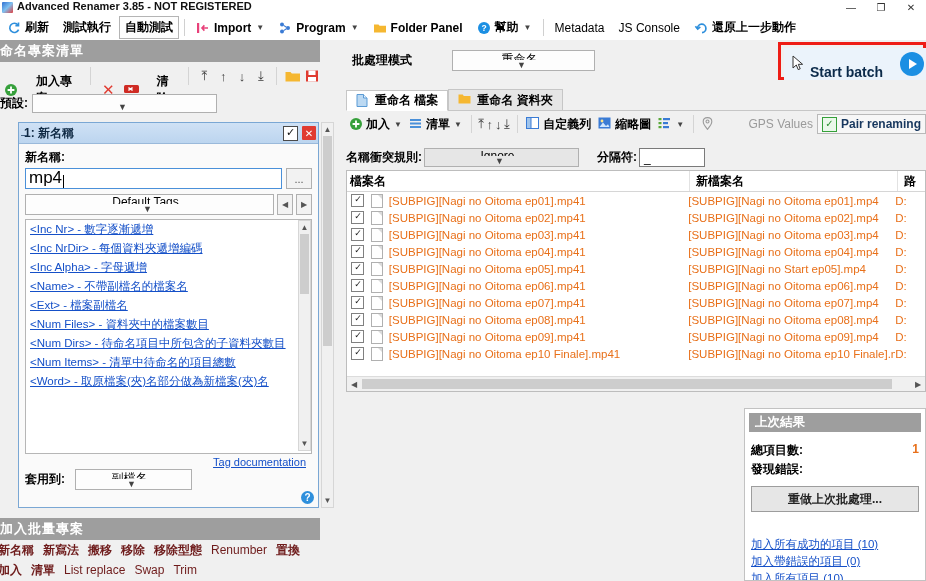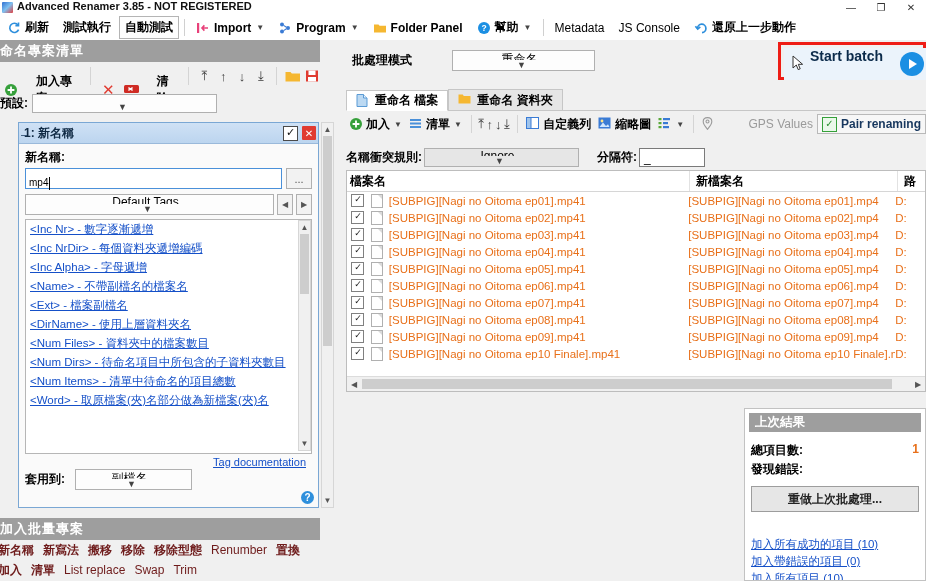--- a/index.html
+++ b/index.html
@@ -58,22 +58,22 @@
     padding:0 2px 0 4px;border-bottom:1px solid #9ab9da;}
   .mcbar .mctitle{font-weight:bold;font-size:12px;color:#102a44;flex:1;margin-left:1px;}
   .mcchk{width:13px;height:13px;border:1px solid #4a4a4a;background:#fff;font-size:11px;
     line-height:11px;text-align:center;color:#111;margin-right:4px;}
   .mcclose{width:14px;height:14px;background:#e03b31;color:#fff;font-size:10px;font-weight:bold;
     display:flex;align-items:center;justify-content:center;border-radius:1px;}
   .mccollapse{position:absolute;left:2px;top:5px;font-size:11px;color:#17375e;}
   .mcbody{padding:5px 6px 0 6px;position:relative;height:364px;box-sizing:border-box;}
   .fieldlabel{font-weight:bold;font-size:12px;margin-bottom:2px;}
   .inputrow{display:flex;gap:4px;align-items:center;}
-  .txtinput{flex:1;height:21px;border:1px solid #4a90d9;background:#fff;font-size:10px;
-    display:flex;align-items:flex-start;padding:8px 3px;box-sizing:border-box;position:relative;}
+  .txtinput{flex:1;height:21px;border:1px solid #4a90d9;background:#fff;font-size:17px;
+    display:flex;align-items:flex-end;padding:0 3px;box-sizing:border-box;position:relative;}
   .caretbar{display:inline-block;width:1px;height:13px;background:#000;margin-left:1px;}
   .dotsbtn{width:26px;height:21px;border:1px solid #b0b0b0;background:#f2f2f2;
     display:flex;align-items:center;justify-content:center;font-size:11px;color:#555;
     box-sizing:border-box;}
   .tagrow{display:flex;gap:3px;align-items:center;margin-top:5px;}
   .taglist{margin-top:4px;border:1px solid #b6b6b6;background:#fff;height:233px;position:relative;
     overflow:hidden;}
   .tagitem{color:#1550c8;text-decoration:underline;font-size:11.5px;padding:2px 4px;
     white-space:nowrap;overflow:hidden;}
   .tagdoc{text-align:right;padding:1px 6px 0 0;}
@@ -92,21 +92,21 @@
   .methrow{display:flex;align-items:center;gap:9px;padding-left:16px;height:20px;
     font-size:12px;color:#6e1b1b;white-space:nowrap;}
   .methrow b{font-weight:bold;}
 
   
   .moderow{position:absolute;left:352px;top:50px;display:flex;align-items:center;}
   .moderow .lbl{font-weight:bold;font-size:12px;width:100px;}
   .startwrap{position:absolute;left:778px;top:42px;width:148px;height:38px;
     border:3px solid #ee1c15;box-sizing:border-box;}
   .startbtn{position:absolute;left:3px;top:3px;width:142px;height:32px;background:#ebf3fb;
-    display:flex;align-items:flex-start;box-sizing:border-box;}
+    display:flex;align-items:flex-end;box-sizing:border-box;}
   .startbtn .txt{font-weight:bold;font-size:14px;color:#0b2a4a;margin-left:26px;}
   .playcirc{position:absolute;right:2px;top:4px;width:24px;height:24px;border-radius:50%;
     background:#1b8fe3;display:flex;align-items:center;justify-content:center;}
   .playcirc:after{content:"";border-left:8px solid #fff;border-top:5px solid transparent;
     border-bottom:5px solid transparent;margin-left:2px;}
   .cursor{position:absolute;left:8px;top:7px;width:0;height:0;}
 
   .tabbar{position:absolute;left:346px;top:88px;width:580px;height:22px;
     border-bottom:1px solid #c6c6c6;display:flex;align-items:flex-end;}
   .tab{height:21px;display:flex;align-items:center;gap:5px;padding:0 9px;font-size:12px;
@@ -345,21 +345,20 @@
           <span style="font-size:8px;">▶</span>
         </div>
       </div>
       <div class="taglist">
         <div style="width:272px;">
           <div class="tagitem">&lt;Inc Nr&gt; - 數字逐漸遞增</div>
           <div class="tagitem">&lt;Inc NrDir&gt; - 每個資料夾遞增編碼</div>
           <div class="tagitem">&lt;Inc Alpha&gt; - 字母遞增</div>
           <div class="tagitem">&lt;Name&gt; - 不帶副檔名的檔案名</div>
           <div class="tagitem">&lt;Ext&gt; - 檔案副檔名</div>
-          <div class="tagitem">&lt;DirName&gt; - 使用上層資料夾名</div>
           <div class="tagitem">&lt;Num Files&gt; - 資料夾中的檔案數目</div>
           <div class="tagitem">&lt;Num Dirs&gt; - 待命名項目中所包含的子資料夾數目</div>
           <div class="tagitem">&lt;Num Items&gt; - 清單中待命名的項目總數</div>
           <div class="tagitem">&lt;Word&gt; - 取原檔案(夾)名部分做為新檔案(夾)名</div>
         </div>
         <div class="sbar" style="right:0;top:0;height:231px;">
           <div class="sbtn">▲</div>
           <div class="sthumb" style="height:60px;"></div>
           <div class="sbtn" style="position:absolute;bottom:0;width:11px;">▼</div>
         </div>
@@ -584,21 +583,21 @@
       <div class="colpath">D:</div>
     </div>
     <div class="grow">
       <div class="c0">
           <span class="cellchk">✓</span>
         </div>
       <div class="c1">
           <span class="fileico"></span>
         </div>
       <div class="colname">[SUBPIG][Nagi no Oitoma ep05].mp41</div>
-      <div class="colnew">[SUBPIG][Nagi no Oitoma ep05].mp4</div>
+      <div class="colnew">[SUBPIG][Nagi no Start ep05].mp4</div>
       <div class="colpath">D:</div>
     </div>
     <div class="grow">
       <div class="c0">
           <span class="cellchk">✓</span>
         </div>
       <div class="c1">
           <span class="fileico"></span>
         </div>
       <div class="colname">[SUBPIG][Nagi no Oitoma ep06].mp41</div>

